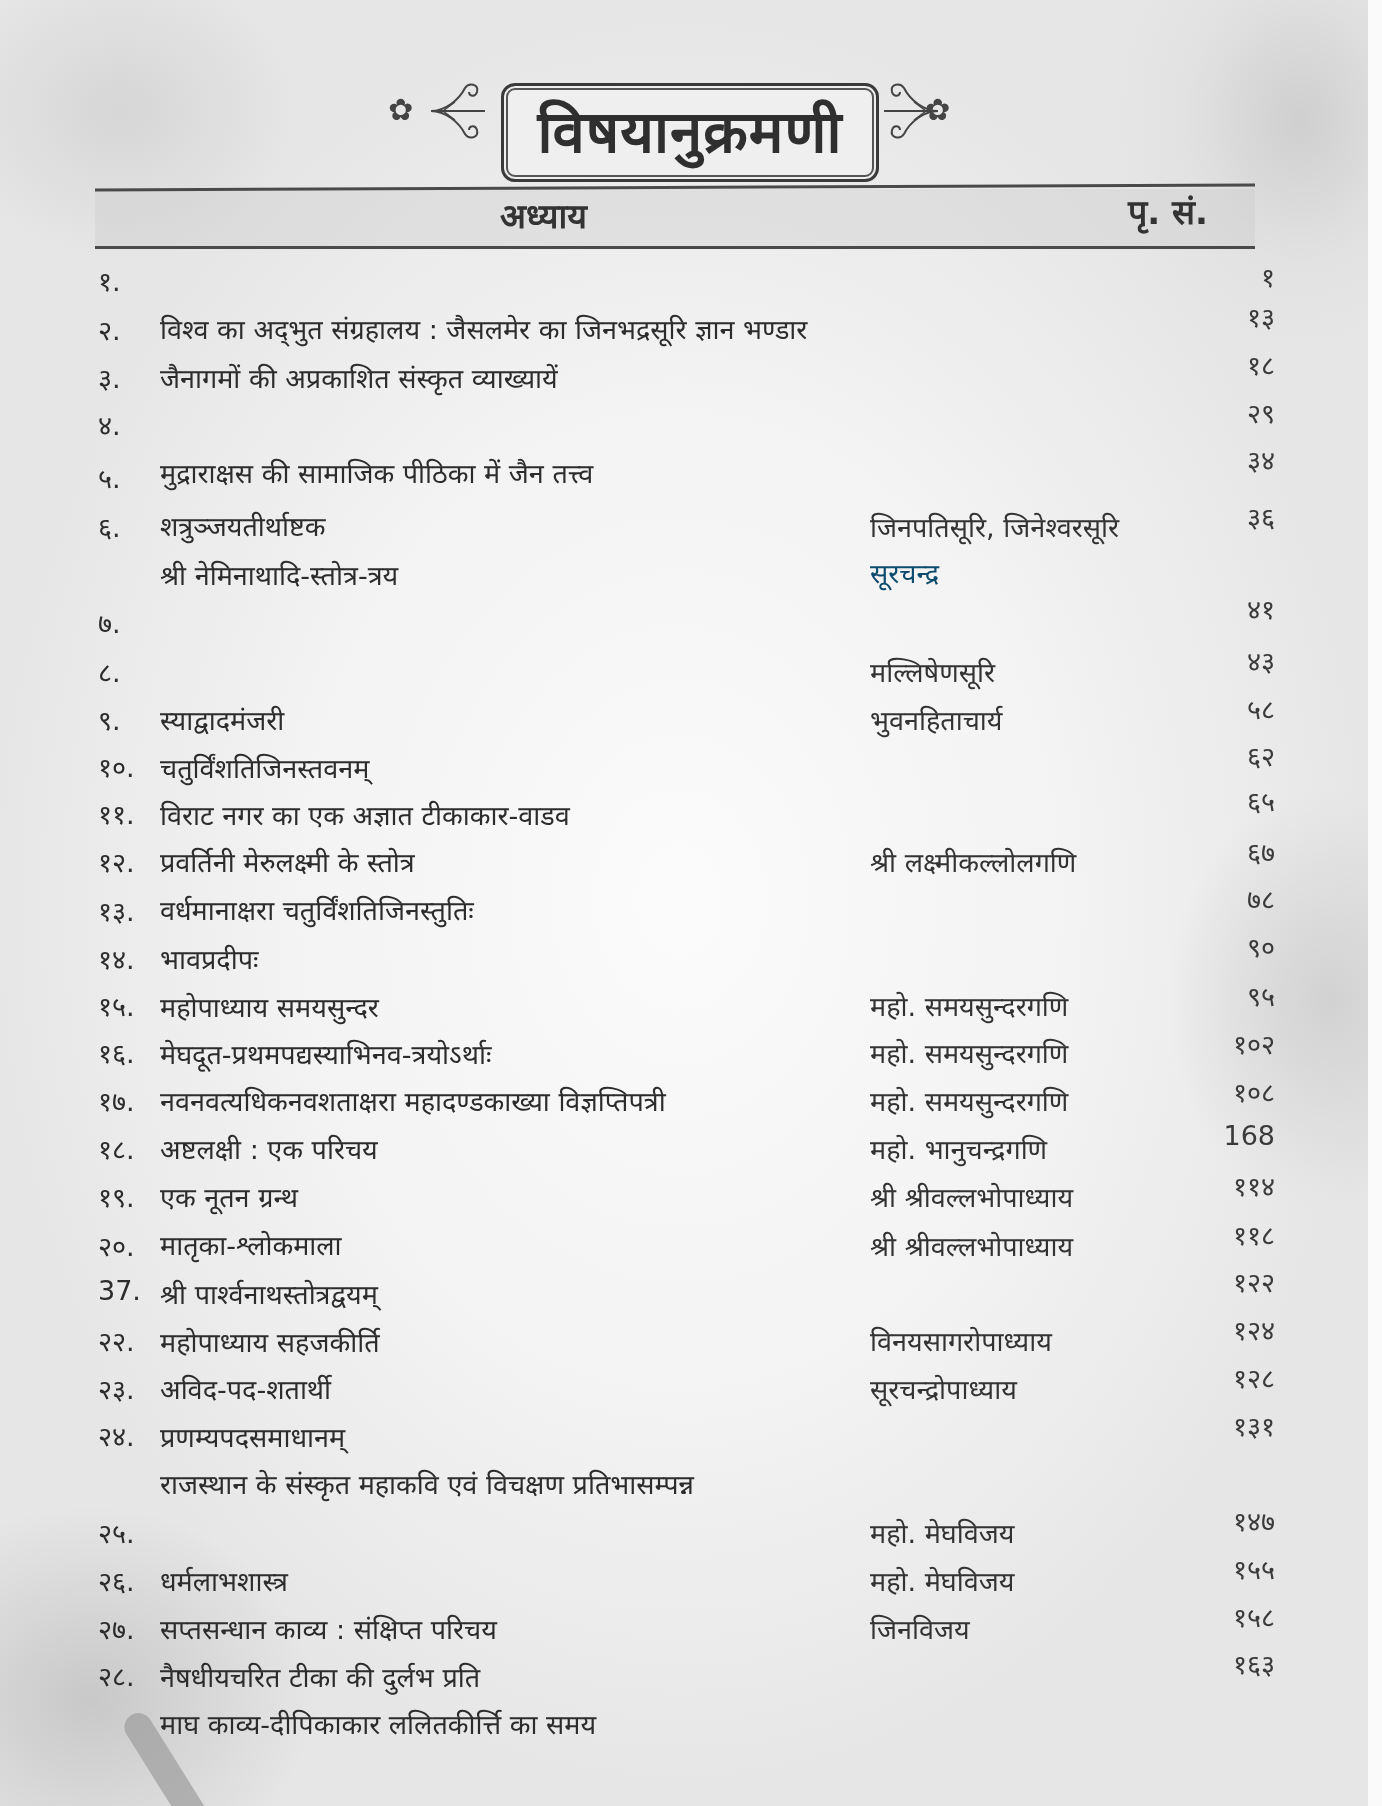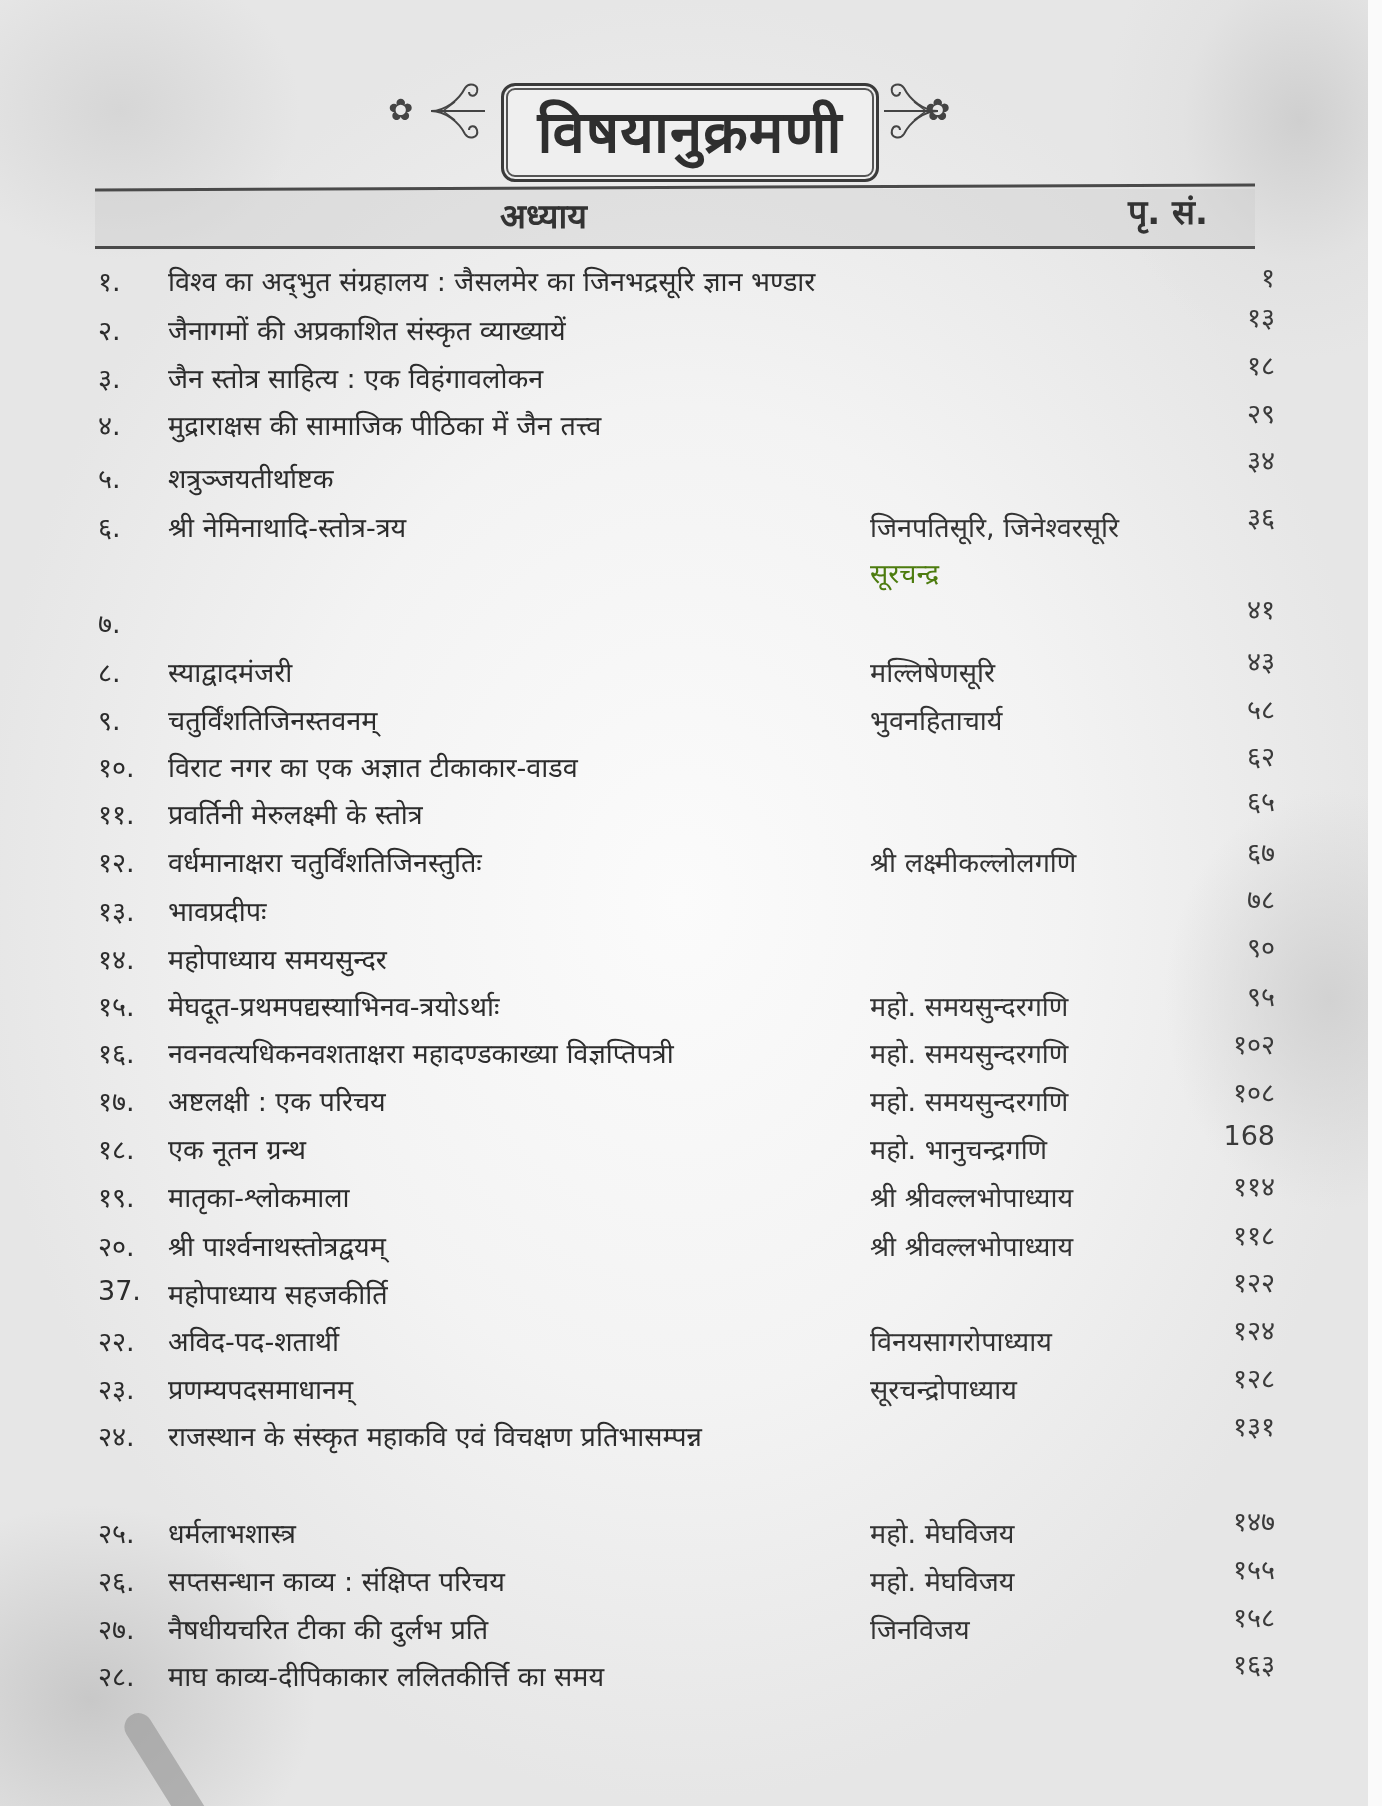--- a/index.html
+++ b/index.html
@@ -46,23 +46,23 @@
   .rule { position:absolute; left:95px; width:1160px; height:3px; background:#4a4a4a; }
   .rule.top { top:186px; transform:rotate(-0.25deg); }
   .rule.bottom { top:246px; }
   .hdr-band { position:absolute; left:95px; top:189px; width:1160px; height:57px; background:rgba(200,200,200,.35); }
   .hdr-chapter { position:absolute; left:500px; top:192px; font-size:34px; font-weight:bold; color:#333; }
   .hdr-page { position:absolute; left:1128px; top:188px; font-size:34px; font-weight:bold; color:#333; }
 
   
   .row { position:absolute; left:0; width:1382px; height:46px; font-size:27px; color:#2c2c2c; }
   .row .num { position:absolute; left:98px; width:70px; }
-  .row .title { position:absolute; left:168px; white-space:nowrap; }
+  .row .title { position:absolute; left:160px; white-space:nowrap;margin-top:48px; }
   .row .author { position:absolute; left:870px; white-space:nowrap; color:#333; }
-  .row .author2 { position:absolute; left:870px; top:46px; white-space:nowrap; color:#4d7c0f; }
+  .row .author2 { position:absolute; left:870px; top:46px; white-space:nowrap; color:#0c4a6e; }
   .row .title2 { position:absolute; left:168px; top:45px; white-space:nowrap; }
   .row .page { position:absolute; left:1215px; width:60px; text-align:right; color:#3a3a3a; }
 </style>
 </head>
 <body>
 
 <div class="page-bg"></div>
 <div class="stem"></div>
 <div class="edge-right"></div>
 
@@ -99,21 +99,20 @@
       <span class="title">विश्व का अद्‌भुत संग्रहालय : जैसलमेर का जिनभद्रसूरि ज्ञान भण्डार</span>
       <span class="page" style="top:-4px">१</span>
     </div>
     <div class="row" style="top: 311px;">
       <span class="num">२.</span>
       <span class="title">जैनागमों की अप्रकाशित संस्कृत व्याख्यायें</span>
       <span class="page" style="top:-13px">१३</span>
     </div>
     <div class="row" style="top: 359px;">
       <span class="num">३.</span>
-      <span class="title">जैन स्तोत्र साहित्य : एक विहंगावलोकन</span>
       <span class="page" style="top:-13px">१८</span>
     </div>
     <div class="row" style="top: 406px;">
       <span class="num">४.</span>
       <span class="title">मुद्राराक्षस की सामाजिक पीठिका में जैन तत्त्व</span>
       <span class="page" style="top:-12px">२९</span>
     </div>
     <div class="row" style="top: 459px;">
       <span class="num">५.</span>
       <span class="title">शत्रुञ्जयतीर्थाष्टक</span>

